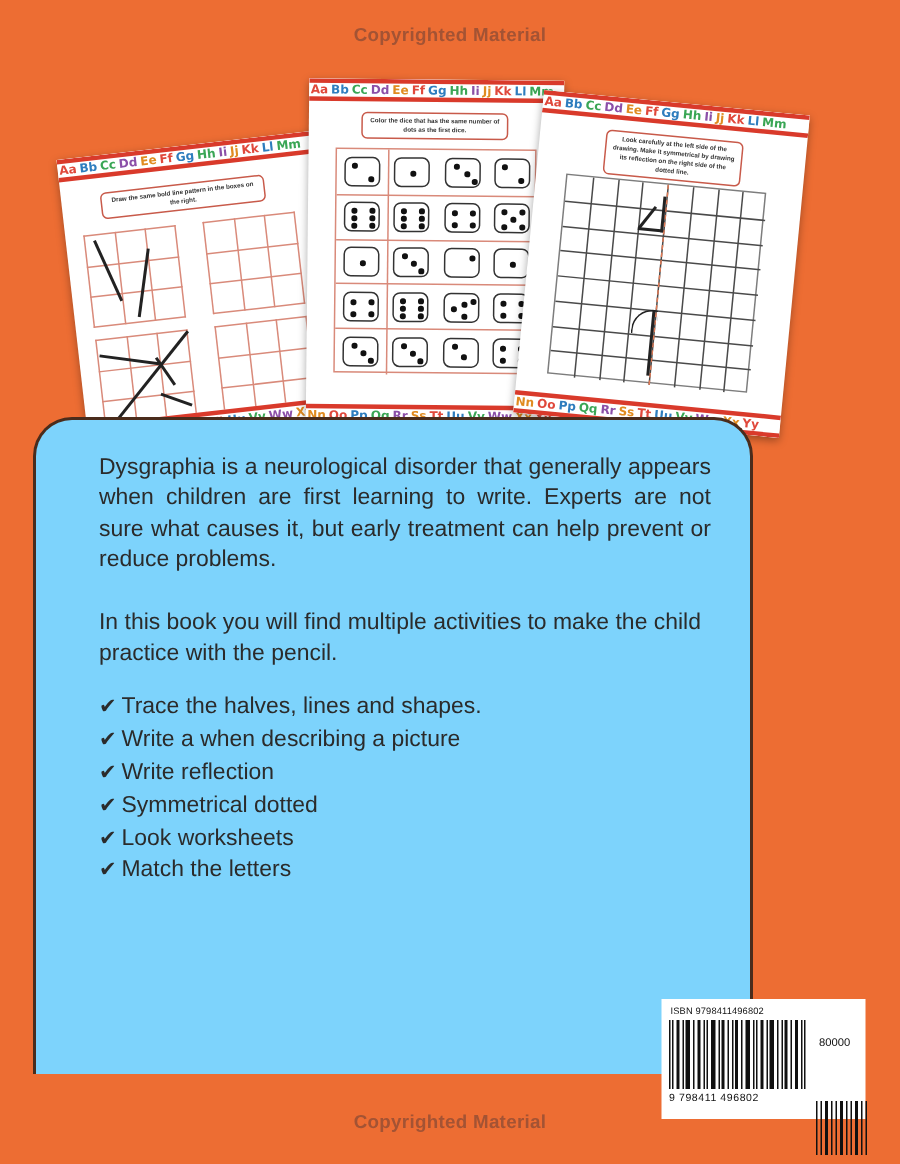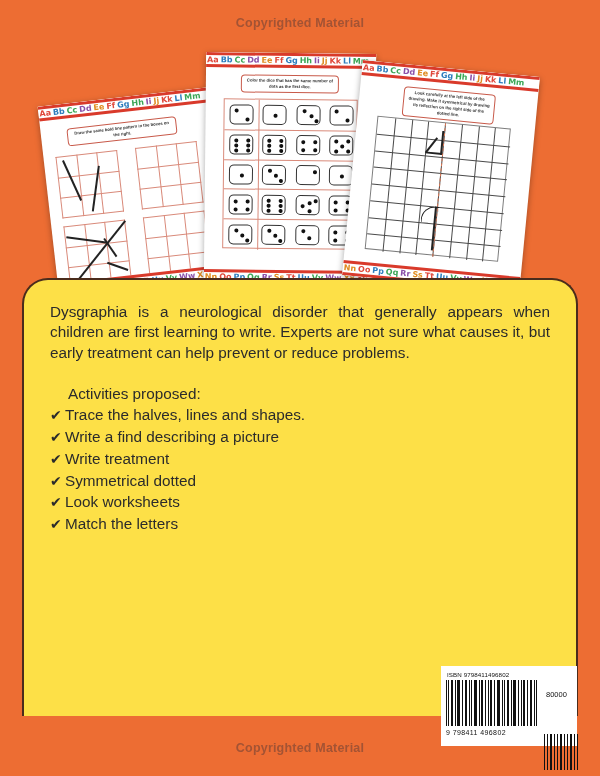--- a/index.html
+++ b/index.html
@@ -65,27 +65,27 @@
   .die{
     position:absolute;border:1px solid #333;border-radius:5px;background:#fff;
     box-sizing:border-box;
   }
   .pip{position:absolute;width:3.6px;height:3.6px;border-radius:50%;background:#111;}
 
   .stroke{position:absolute;background:#222;transform-origin:0 0;height:1.6px;}
 
   
   .card{
-    position:absolute;left:22px;top:278px;width:556px;height:438px;
-    background:#fde047;
+    position:absolute;left:22px;top:278px;width:480px;height:438px;
+    background:#7dd3fc;
     border-radius:26px 26px 0 0;
     border:2px solid #4a2c1c;
     border-bottom:none;
     box-sizing:border-box;
-    padding:22px 26px 0 26px;
+    padding:22px 26px 0 42px;
   }
   .card p{
     margin:0 0 14px 0;
     font-size:15.3px;line-height:1.33;color:#2b2b2b;
     text-align:justify;
   }
   .card p.lastpar{text-align:left;}
   .card p.p1{margin-bottom:22px;}
   .activities-title{
     margin:0 0 1px 18px;font-size:15.3px;color:#2b2b2b;
@@ -413,35 +413,35 @@
         <span style="color:#2E7DBE">Uu</span>
         <span style="color:#3AA655">Vv</span>
         <span style="color:#8B4FA8">Ww</span>
         <span style="color:#E08B20">Xx</span>
         <span style="color:#E0483B">Yy</span>
     </div>
   </div>
 
   <div class="card">
     <p class="p1">Dysgraphia is a neurological disorder that generally appears when children are first learning to write. Experts are not sure what causes it, but early treatment can help prevent or reduce problems.</p>
-
-    <div class="activities-title">Activities proposed:</div>
+    <p class="lastpar">In this book you will find multiple activities to make the child practice with the pencil.</p>
+
 
     <ul class="acts">
       <li>
         <span class="chk">✔</span>
         <span>Trace the halves, lines and shapes.</span>
       </li>
       <li>
         <span class="chk">✔</span>
-        <span>Write a find describing a picture</span>
+        <span>Write a when describing a picture</span>
       </li>
       <li>
         <span class="chk">✔</span>
-        <span>Write treatment</span>
+        <span>Write reflection</span>
       </li>
       <li>
         <span class="chk">✔</span>
         <span>Symmetrical dotted</span>
       </li>
       <li>
         <span class="chk">✔</span>
         <span>Look worksheets</span>
       </li>
       <li>

